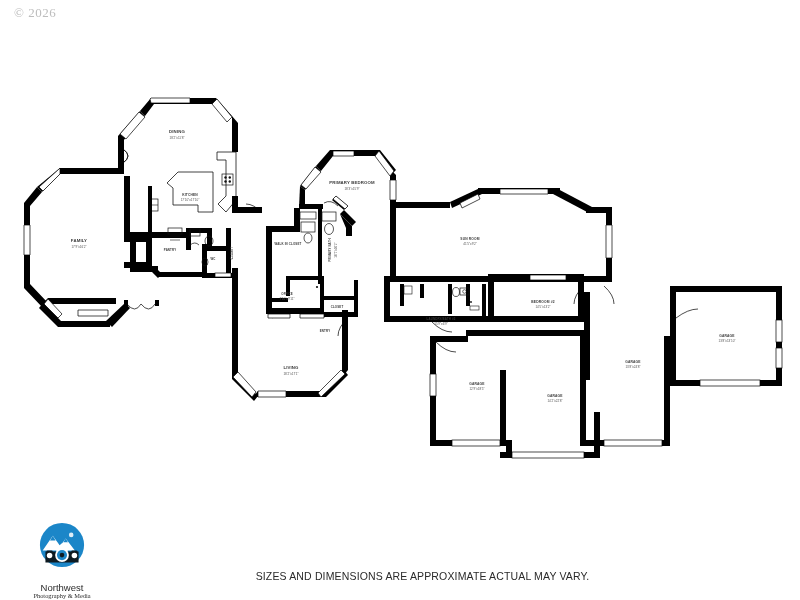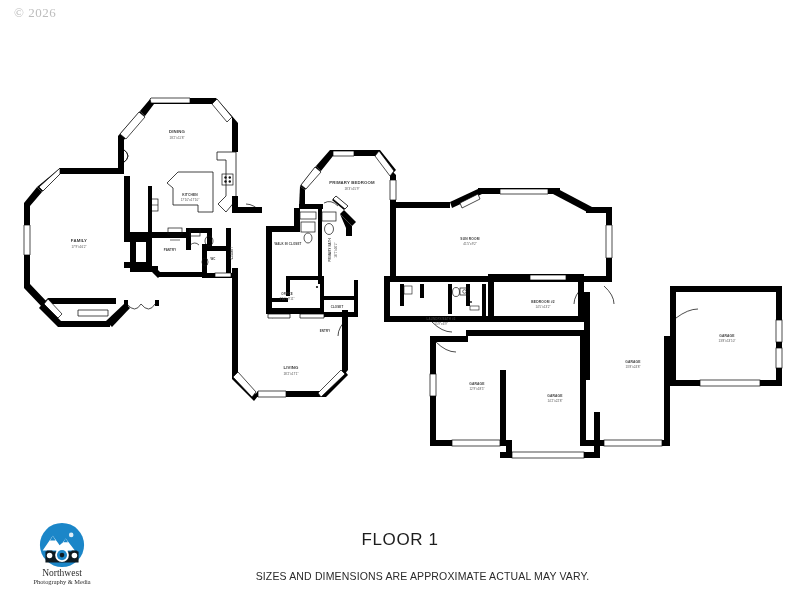--- a/index.html
+++ b/index.html
@@ -62,24 +62,24 @@
     left: 22px; top: 522px;
     width: 80px;
     text-align: center;
   }
   #logo-mark {
     width: 46px; height: 46px;
     margin: 0 auto;
     display: block;
   }
   #logo-name {
-    font-family: Liberation Serif, serif;
+    font-family: Liberation Sans, sans-serif;
     font-size: 9.5px;
     color: #2b2b2b;
-    margin-top: 1px;
+    margin-top: 15px;
     line-height: 1.05;
   }
   #logo-sub {
     font-family: "Liberation Serif", serif;
     font-size: 6.4px;
     color: #2b2b2b;
     line-height: 1.05;
   }
 </style>
 </head>
@@ -372,21 +372,20 @@
       <text class="rm-dim" x="477" y="390">12'9"x18'5"</text>
 
       <text class="rm-name rm-name-sm" x="555" y="397">GARAGE</text>
       <text class="rm-dim" x="555" y="402">14'2"x22'8"</text>
 
       <text class="rm-name rm-name-sm" x="727" y="337">GARAGE</text>
       <text class="rm-dim" x="727" y="342">13'8"x13'10"</text>
     </g>
   </svg>
 
-  <div id="floor-title">FLOOR 1</div>
   <div id="disclaimer">SIZES AND DIMENSIONS ARE APPROXIMATE ACTUAL MAY VARY.</div>
 
   <div id="logo-block">
     <svg id="logo-mark" viewBox="0 0 100 100">
       <circle cx="50" cy="50" r="48" fill="#1b86c8"></circle>
       <path d="M8,62 L30,30 L46,52 L58,36 L78,62 Z" fill="#ffffff"></path>
       <path d="M30,30 L24,40 L36,40 Z" fill="#1b86c8"></path>
       <path d="M58,36 L53,44 L63,44 Z" fill="#1b86c8"></path>
       <circle cx="70" cy="28" r="5" fill="#ffffff" opacity="0.85"></circle>
       <path d="M14,64 L86,64 L86,88 L14,88 Z" fill="#0e1b22"></path>

